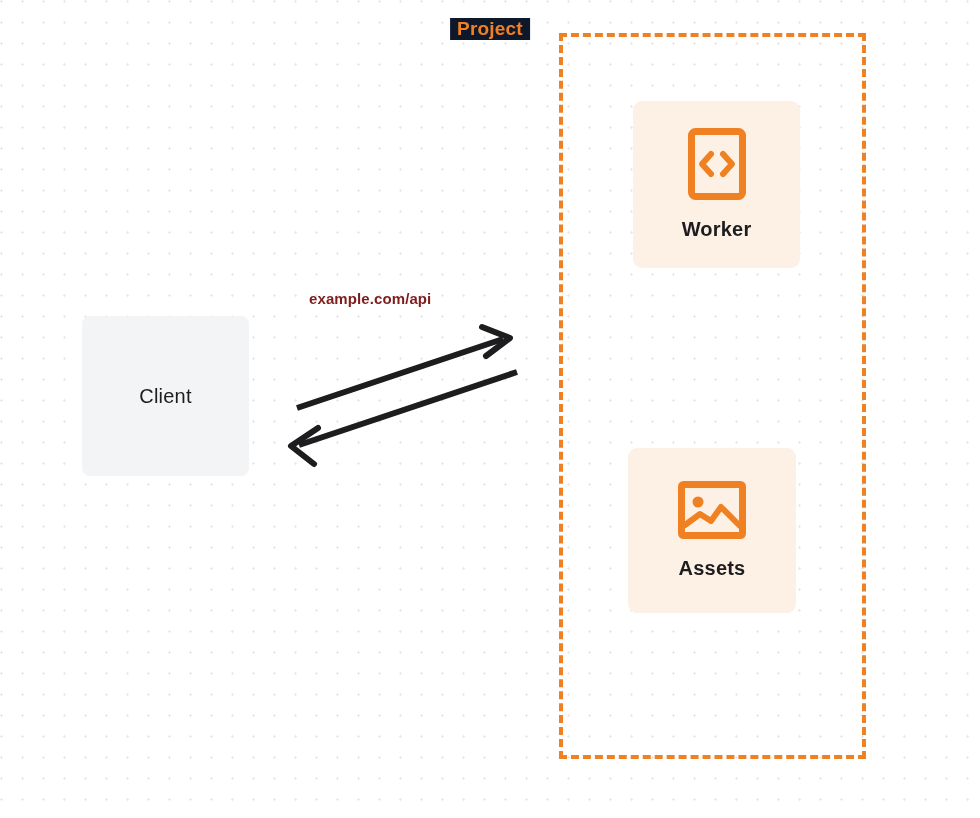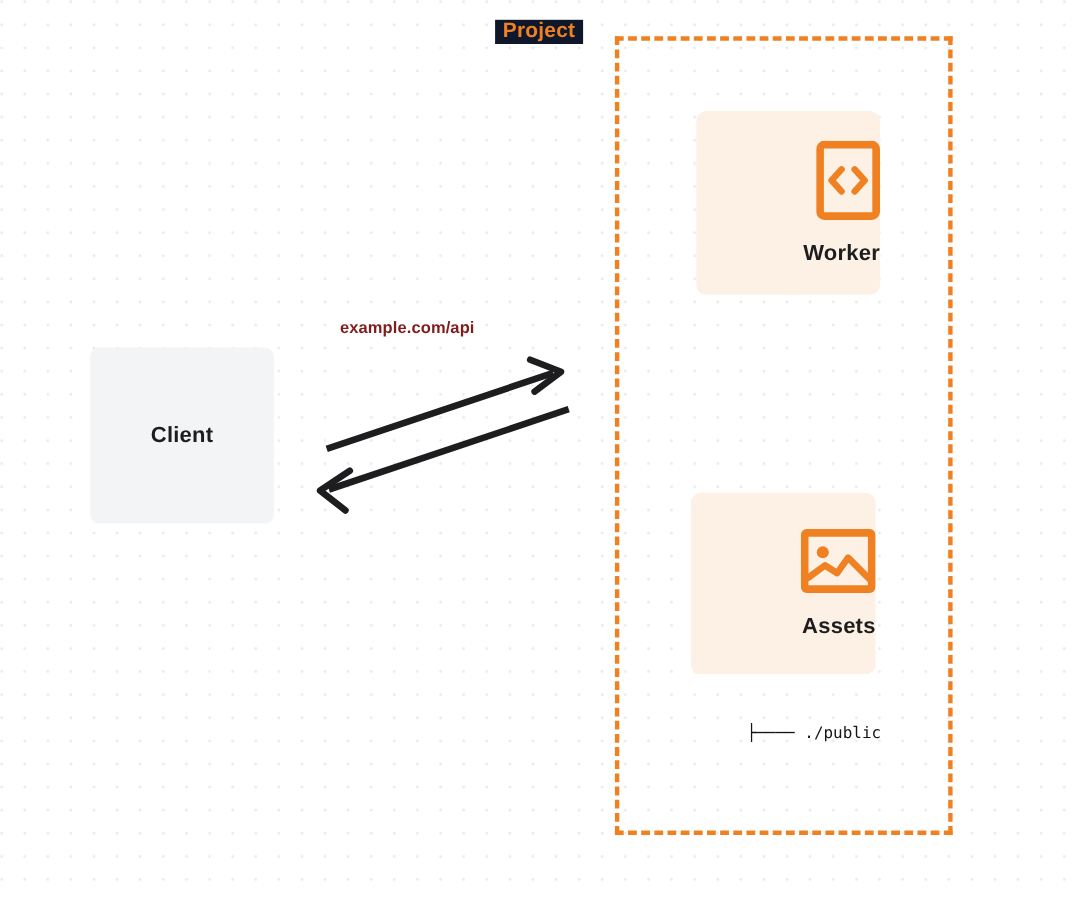--- a/index.html
+++ b/index.html
@@ -36,21 +36,21 @@
     width: 167px;
     height: 160px;
     background: #f3f4f6;
     border-radius: 8px;
     display: flex;
     align-items: center;
     justify-content: center;
   }
   #client-node .node-label {
     font-size: 20px;
-    font-weight: bold;
+    font-weight: normal;
     color: #1d1d1f;
     letter-spacing: 0.2px;
   }
 
   
   #arrows-layer {
     position: absolute;
     left: 0;
     top: 0;
     width: 980px;
@@ -93,21 +93,21 @@
     white-space: nowrap;
   }
 
   
   .service-card {
     position: absolute;
     background: #fdf1e5;
     border-radius: 9px;
     display: flex;
     flex-direction: column;
-    align-items: flex-end;
+    align-items: center;
     justify-content: center;
   }
   #worker-card {
     left: 633px;
     top: 101px;
     width: 167px;
     height: 167px;
   }
   #assets-card {
     left: 628px;
@@ -186,15 +186,14 @@
     <svg width="68" height="58" viewBox="0 0 68 58" xmlns="http://www.w3.org/2000/svg">
       <rect x="3.5" y="3.5" width="61" height="51" rx="2" ry="2" fill="none" stroke="#ef8122" stroke-width="7"></rect>
       <circle cx="20" cy="21" r="5.5" fill="#ef8122"></circle>
       <polyline points="7,44 22,33 33,40 43,26 62,45" fill="none" stroke="#ef8122" stroke-width="6" stroke-linecap="round" stroke-linejoin="round"></polyline>
     </svg>
   </span>
   <span class="card-label">Assets</span>
 </div>
 
 <div id="asset-tree">
-  <span class="tree-line">├──── ./public</span>
   
 </div>
 
 </body></html>

